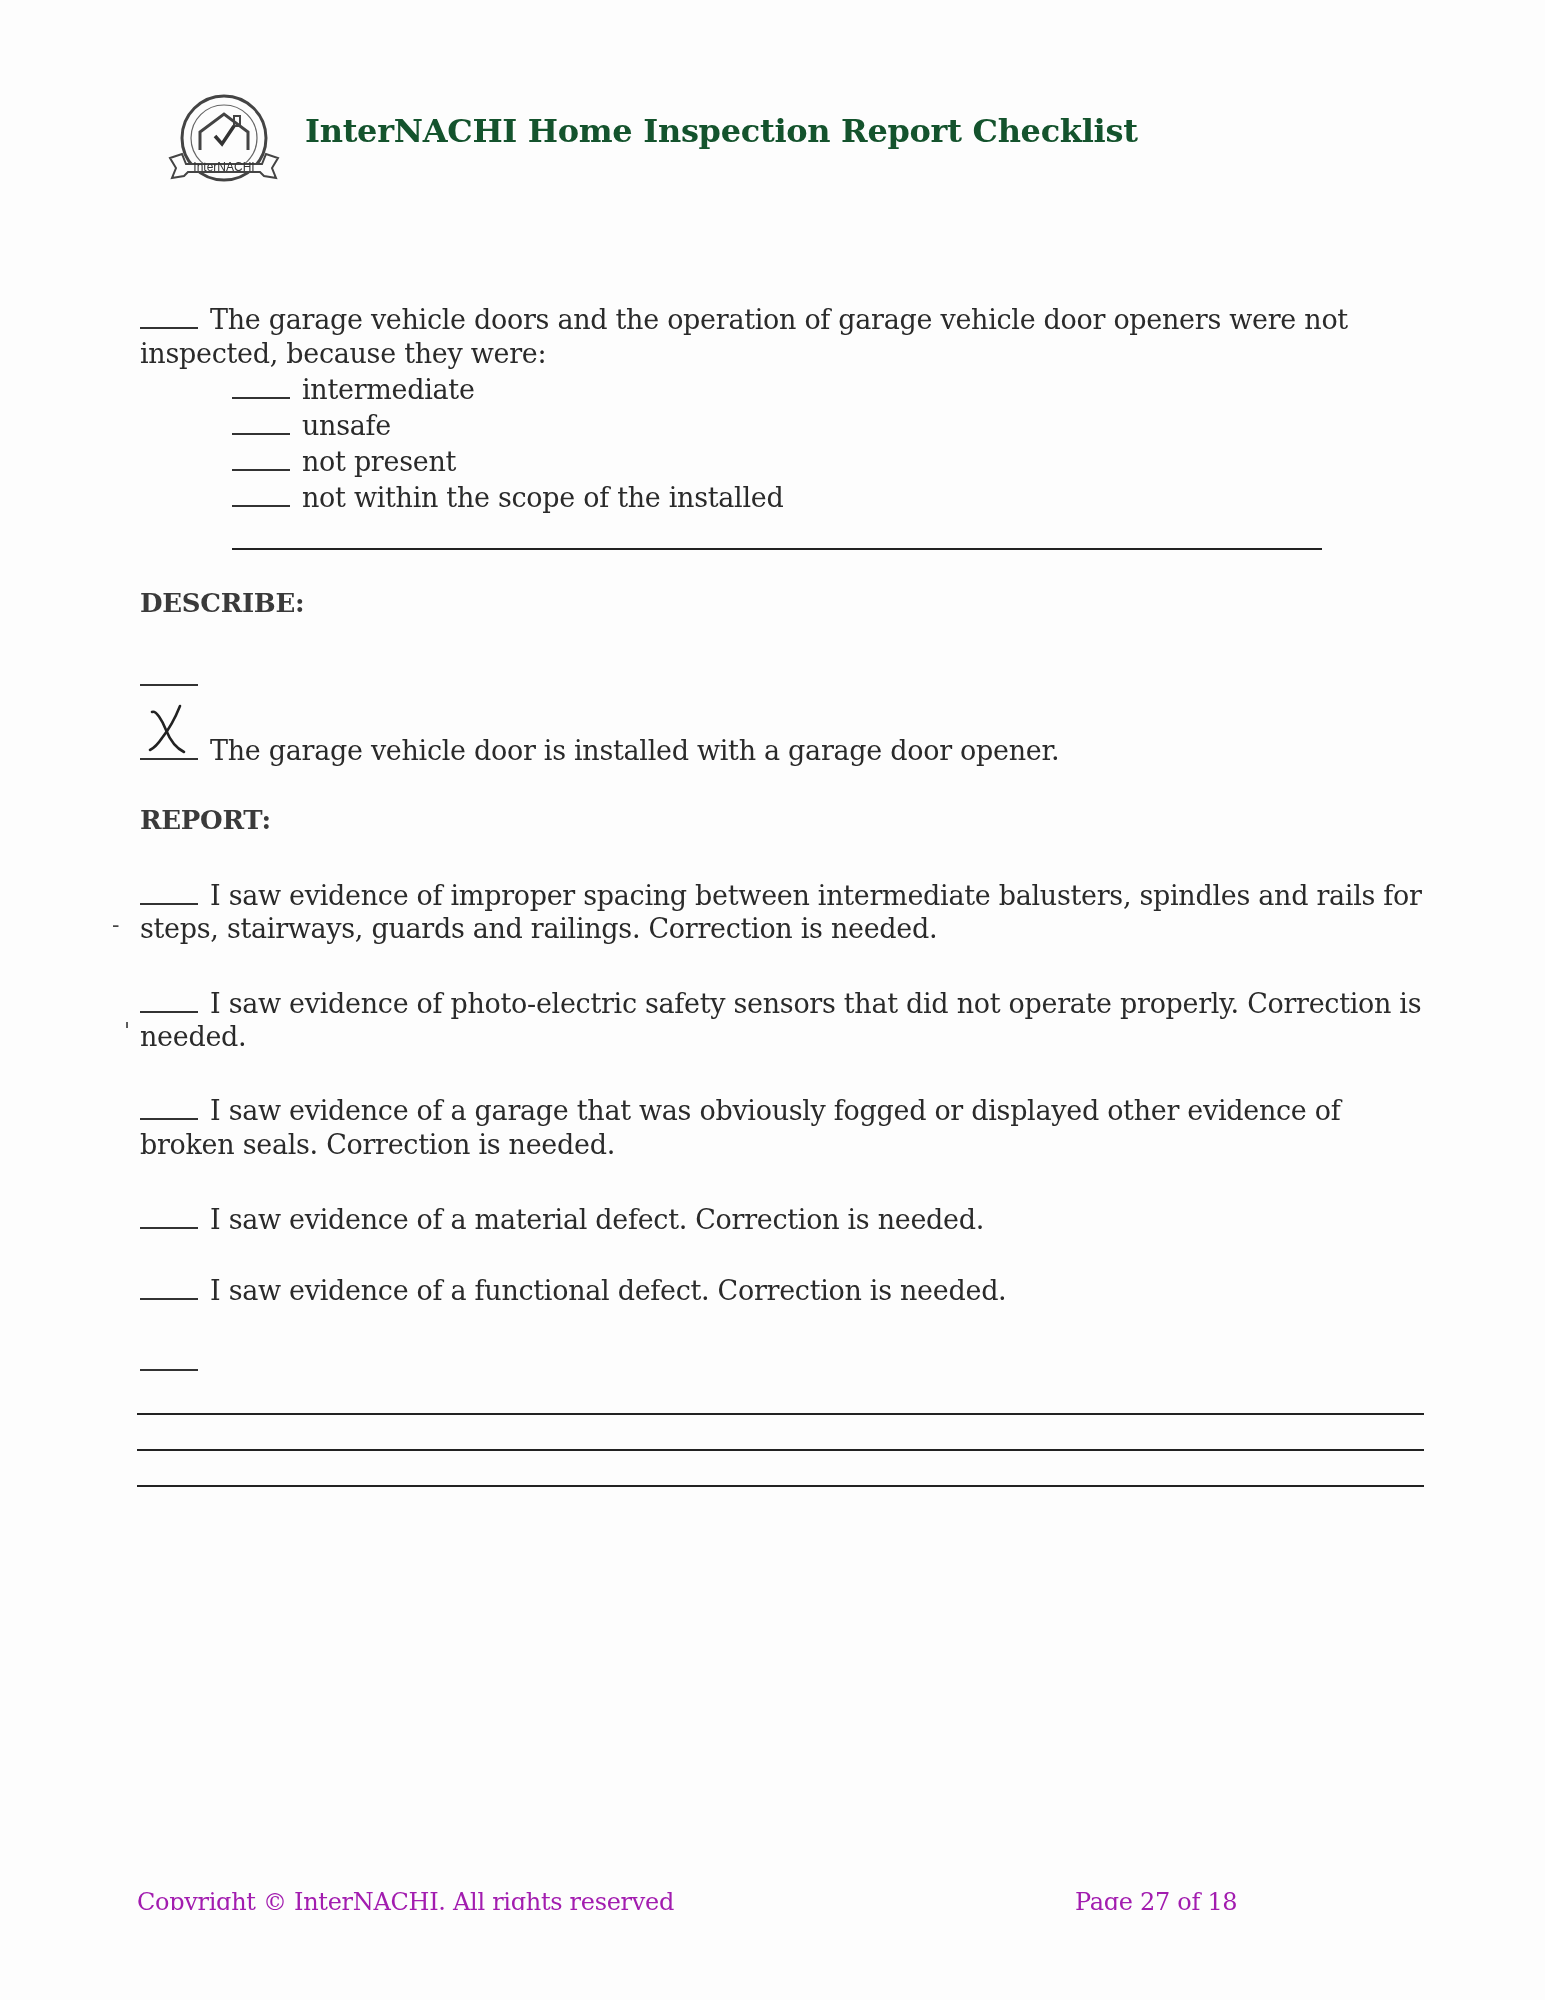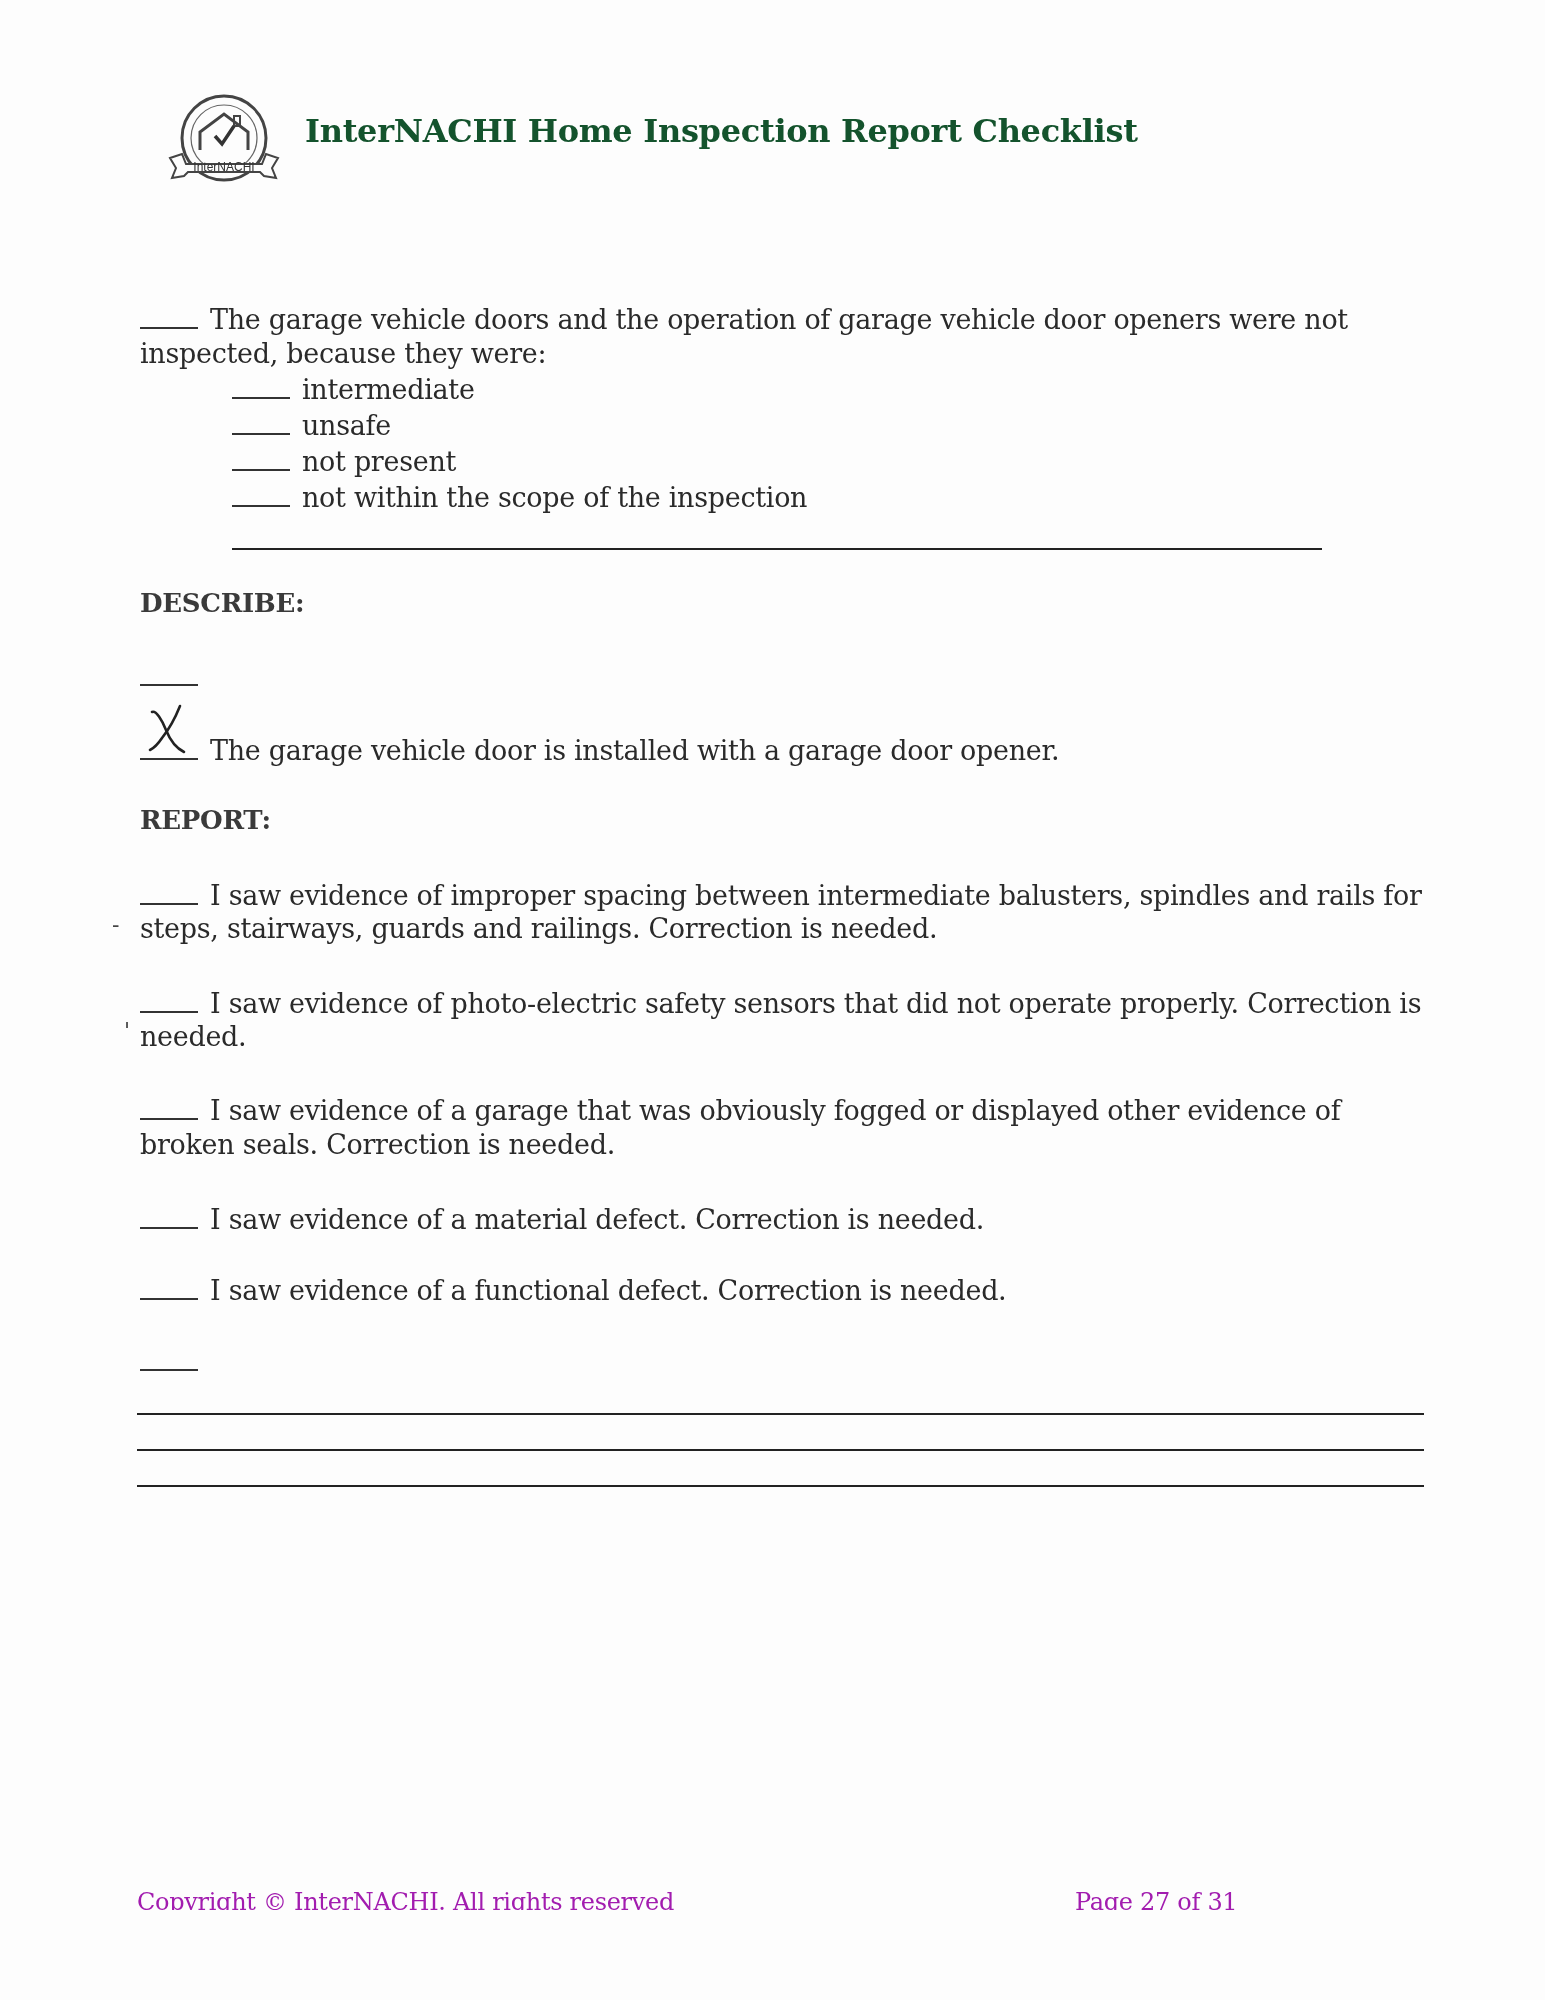--- a/index.html
+++ b/index.html
@@ -49,21 +49,21 @@
 <div class="abs txt" style="left:232px; top:373px;">
   <span class="blank"></span><span>intermediate</span>
 </div>
 <div class="abs txt" style="left:232px; top:409px;">
   <span class="blank"></span><span>unsafe</span>
 </div>
 <div class="abs txt" style="left:232px; top:445px;">
   <span class="blank"></span><span>not present</span>
 </div>
 <div class="abs txt" style="left:232px; top:481px;">
-  <span class="blank"></span><span>not within the scope of the inspection</span>
+  <span class="blank"></span><span>not within the scope of the installed</span>
 </div>
 <div class="abs rule" style="left:232px; top:548px; width:1090px;"></div>
 
 <div class="abs heading" style="left:140px; top:588px;">DESCRIBE:</div>
 <div class="abs txt" style="left:140px; top:660px;">
   <span class="blank"></span>
 </div>
 <div class="abs" style="left:140px; top:702px; width:60px; height:60px;">
   <svg width="60" height="60" viewBox="0 0 60 60">
     <path d="M12,10 C16,8 22,18 26,28 C30,38 36,46 44,50" fill="none" stroke="#222" stroke-width="2.6" stroke-linecap="round"></path>
@@ -102,14 +102,14 @@
 <div class="abs txt" style="left:140px; top:1345px;">
   <span class="blank"></span>
 </div>
 
 <div class="abs rule" style="left:137px; top:1413px; width:1287px;"></div>
 <div class="abs rule" style="left:137px; top:1449px; width:1287px;"></div>
 <div class="abs rule" style="left:137px; top:1485px; width:1287px;"></div>
 
 <div class="abs" style="left:0; top:1888px; width:1545px; height:22px; overflow:hidden;">
   <div class="abs footer" style="left:137px; top:0px;">Copyright © InterNACHI. All rights reserved</div>
-  <div class="abs footer" style="left:1075px; top:0px;">Page 27 of 31</div>
+  <div class="abs footer" style="left:1075px; top:0px;">Page 27 of 18</div>
 </div>
 
 </body></html>

